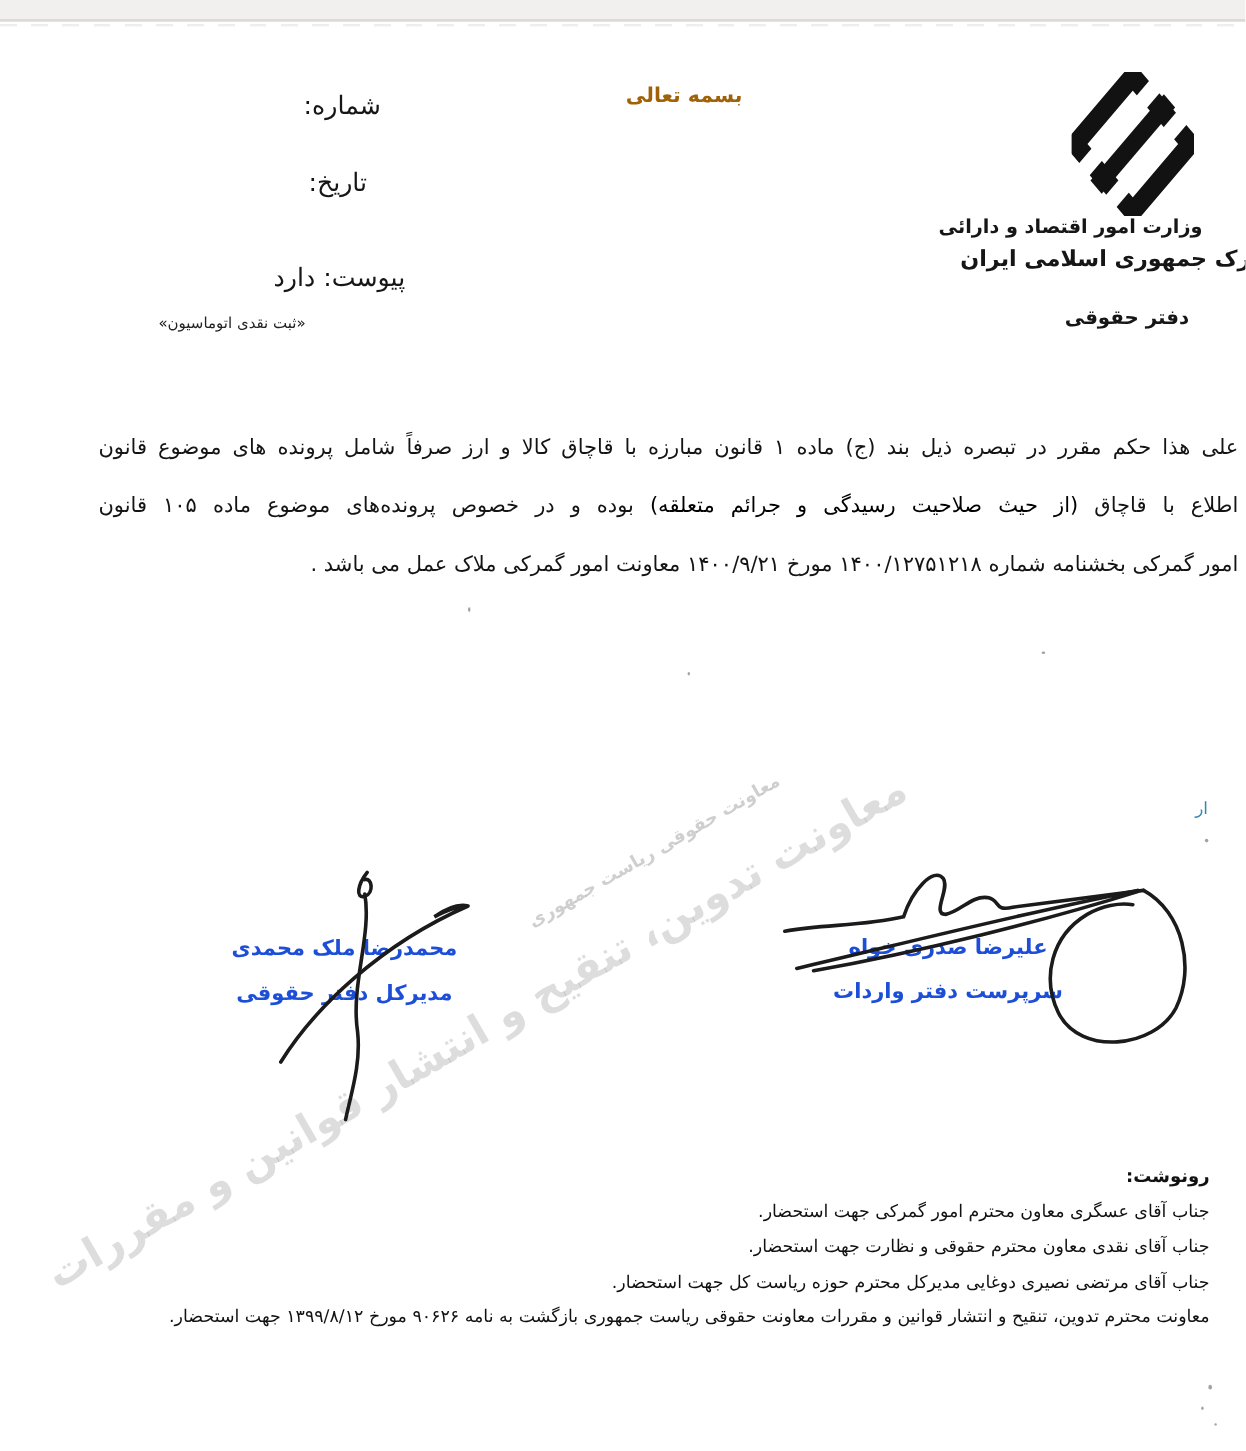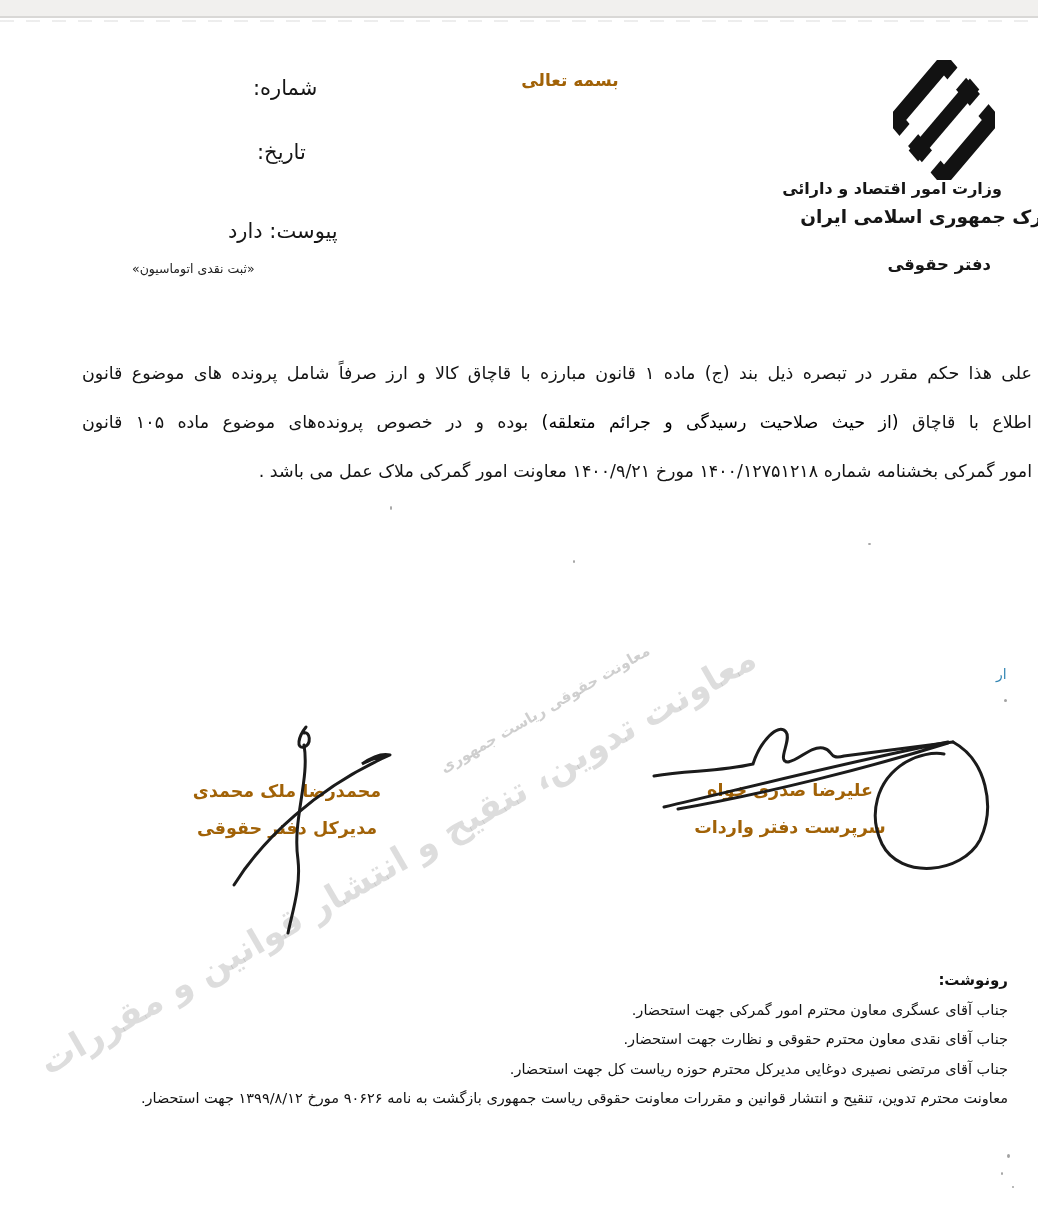--- a/index.html
+++ b/index.html
@@ -40,21 +40,21 @@
     transform:rotate(-30deg); font-size:15px; font-weight:bold;
     color:rgba(95,95,95,0.30); white-space:nowrap; z-index:0; }
   .wm-big { top:755px; left:305px; width:480px; text-align:center;
     transform:rotate(-30deg); font-size:35px; font-weight:bold;
     color:rgba(100,100,100,0.22); white-space:nowrap; z-index:0; }
 
   
   .sig-svg { z-index:3; }
   .sig-right-svg { top:712px; left:648px; width:350px; height:180px; }
   .sig-left-svg  { top:715px; left:222px; width:180px; height:225px; }
-  .sig-name  { width:210px; text-align:center; font-weight:bold; font-size:17.5px; color:#a16207; z-index:1; white-space:nowrap; }
+  .sig-name  { width:210px; text-align:center; font-weight:bold; font-size:17.5px; color:#1d4ed8; z-index:1; white-space:nowrap; }
   .sig-name-right  { top:780px; left:685px; }
   .sig-title-right { top:817px; left:685px; }
   .sig-name-left   { top:781px; left:182px; }
   .sig-title-left  { top:818px; left:182px; }
 
   
   .copies { top:966px; right:30px; text-align:right; line-height:29.5px; font-size:14.5px; color:#111; }
   .copies .label { font-weight:bold; font-size:15px; }
   .copies div { white-space:nowrap; }
 

